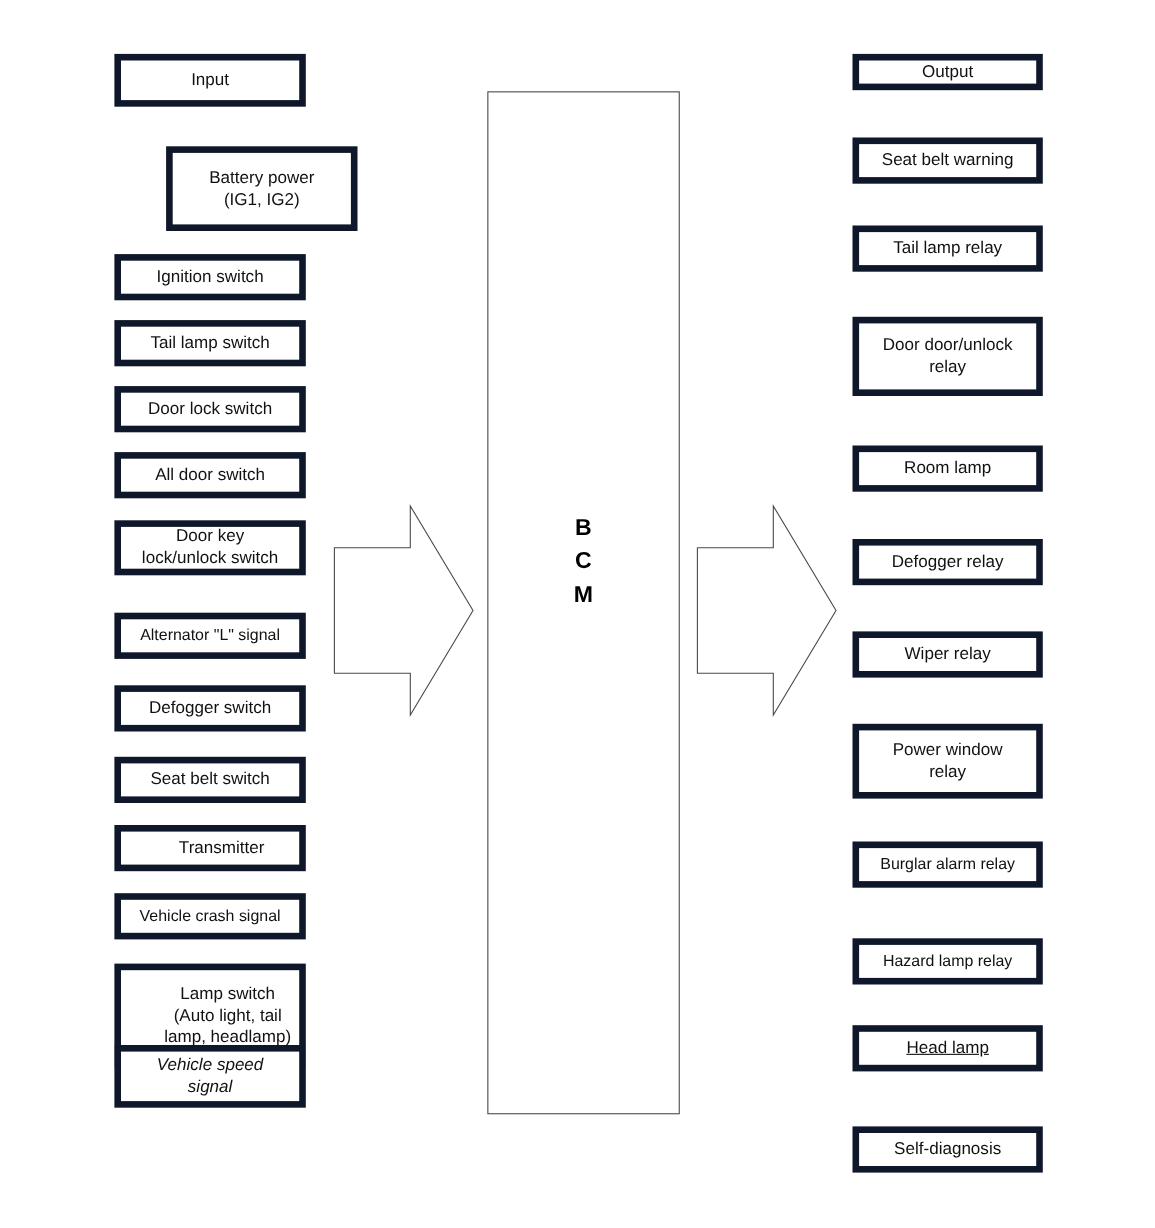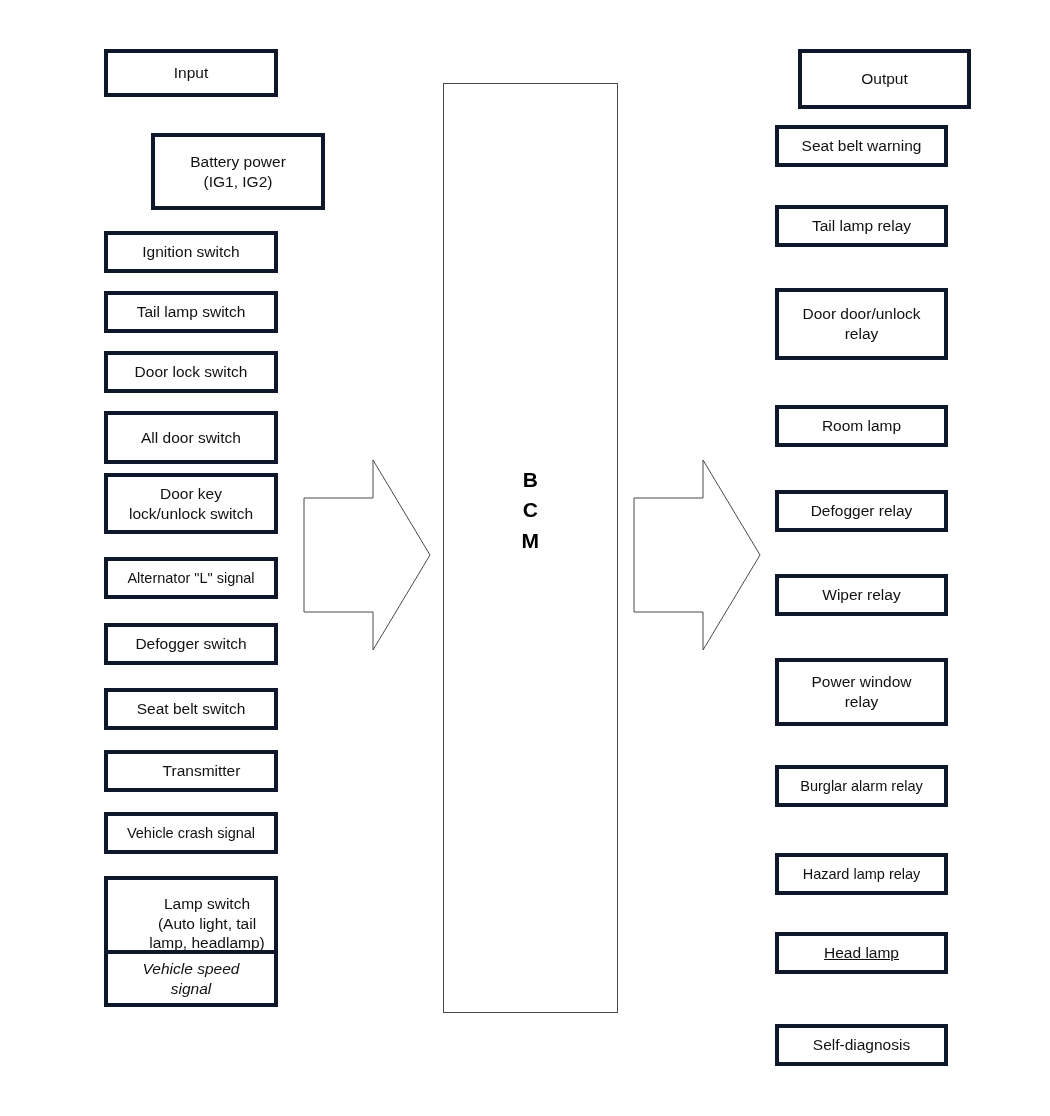--- a/index.html
+++ b/index.html
@@ -15,21 +15,21 @@
   #diagram {
     position: relative;
     width: 1050px;
     height: 1116px;
     background: #ffffff;
     overflow: hidden;
   }
   .node {
     position: absolute;
     box-sizing: border-box;
-    border: 4px solid #0f172a;
+    border: 6px solid #0f172a;
     background: #ffffff;
     display: flex;
     align-items: center;
     justify-content: center;
     text-align: center;
     font-size: 15.5px;
     line-height: 1.28;
     color: #111111;
     padding: 2px 4px;
     white-space: pre-line;
@@ -82,23 +82,23 @@
 
     <div class="node" style="top:133px;height:77px;margin-left:47px;">Battery power
 (IG1, IG2)</div>
 
     <div class="node" style="top:231px;height:42px;">Ignition switch</div>
 
     <div class="node" style="top:291px;height:42px;">Tail lamp switch</div>
 
     <div class="node" style="top:351px;height:42px;">Door lock switch</div>
 
-    <div class="node" style="top:411px;height:53px;">All door switch</div>
+    <div class="node" style="top:411px;height:42px;">All door switch</div>
 
-    <div class="node" style="top:473px;height:61px;">Door key
+    <div class="node" style="top:473px;height:50px;">Door key
 lock/unlock switch</div>
 
     <div class="node" style="top:557px;height:42px;font-size:14.5px;">Alternator "L" signal</div>
 
     <div class="node" style="top:623px;height:42px;">Defogger switch</div>
 
     <div class="node" style="top:688px;height:42px;">Seat belt switch</div>
 
     <div class="node" style="top:750px;height:42px;padding-left:25px;">Transmitter</div>
 
@@ -120,21 +120,21 @@
   <div class="bcm-label">B
 C
 M</div>
 
   <svg class="arrow-svg" style="left:630px;top:455px;" width="135" height="200" viewBox="0 0 135 200">
     <polygon points="4,43 73,43 73,5 130,100 73,195 73,157 4,157"></polygon>
   </svg>
 
   <div class="col-right">
 
-    <div class="node" style="top:49px;height:60px;margin-left:23px;">Output</div>
+    <div class="node" style="top:49px;height:33px;">Output</div>
 
     <div class="node" style="top:125px;height:42px;">Seat belt warning</div>
 
     <div class="node" style="top:205px;height:42px;">Tail lamp relay</div>
 
     <div class="node" style="top:288px;height:72px;">Door door/unlock
 relay</div>
 
     <div class="node" style="top:405px;height:42px;">Room lamp</div>
 

